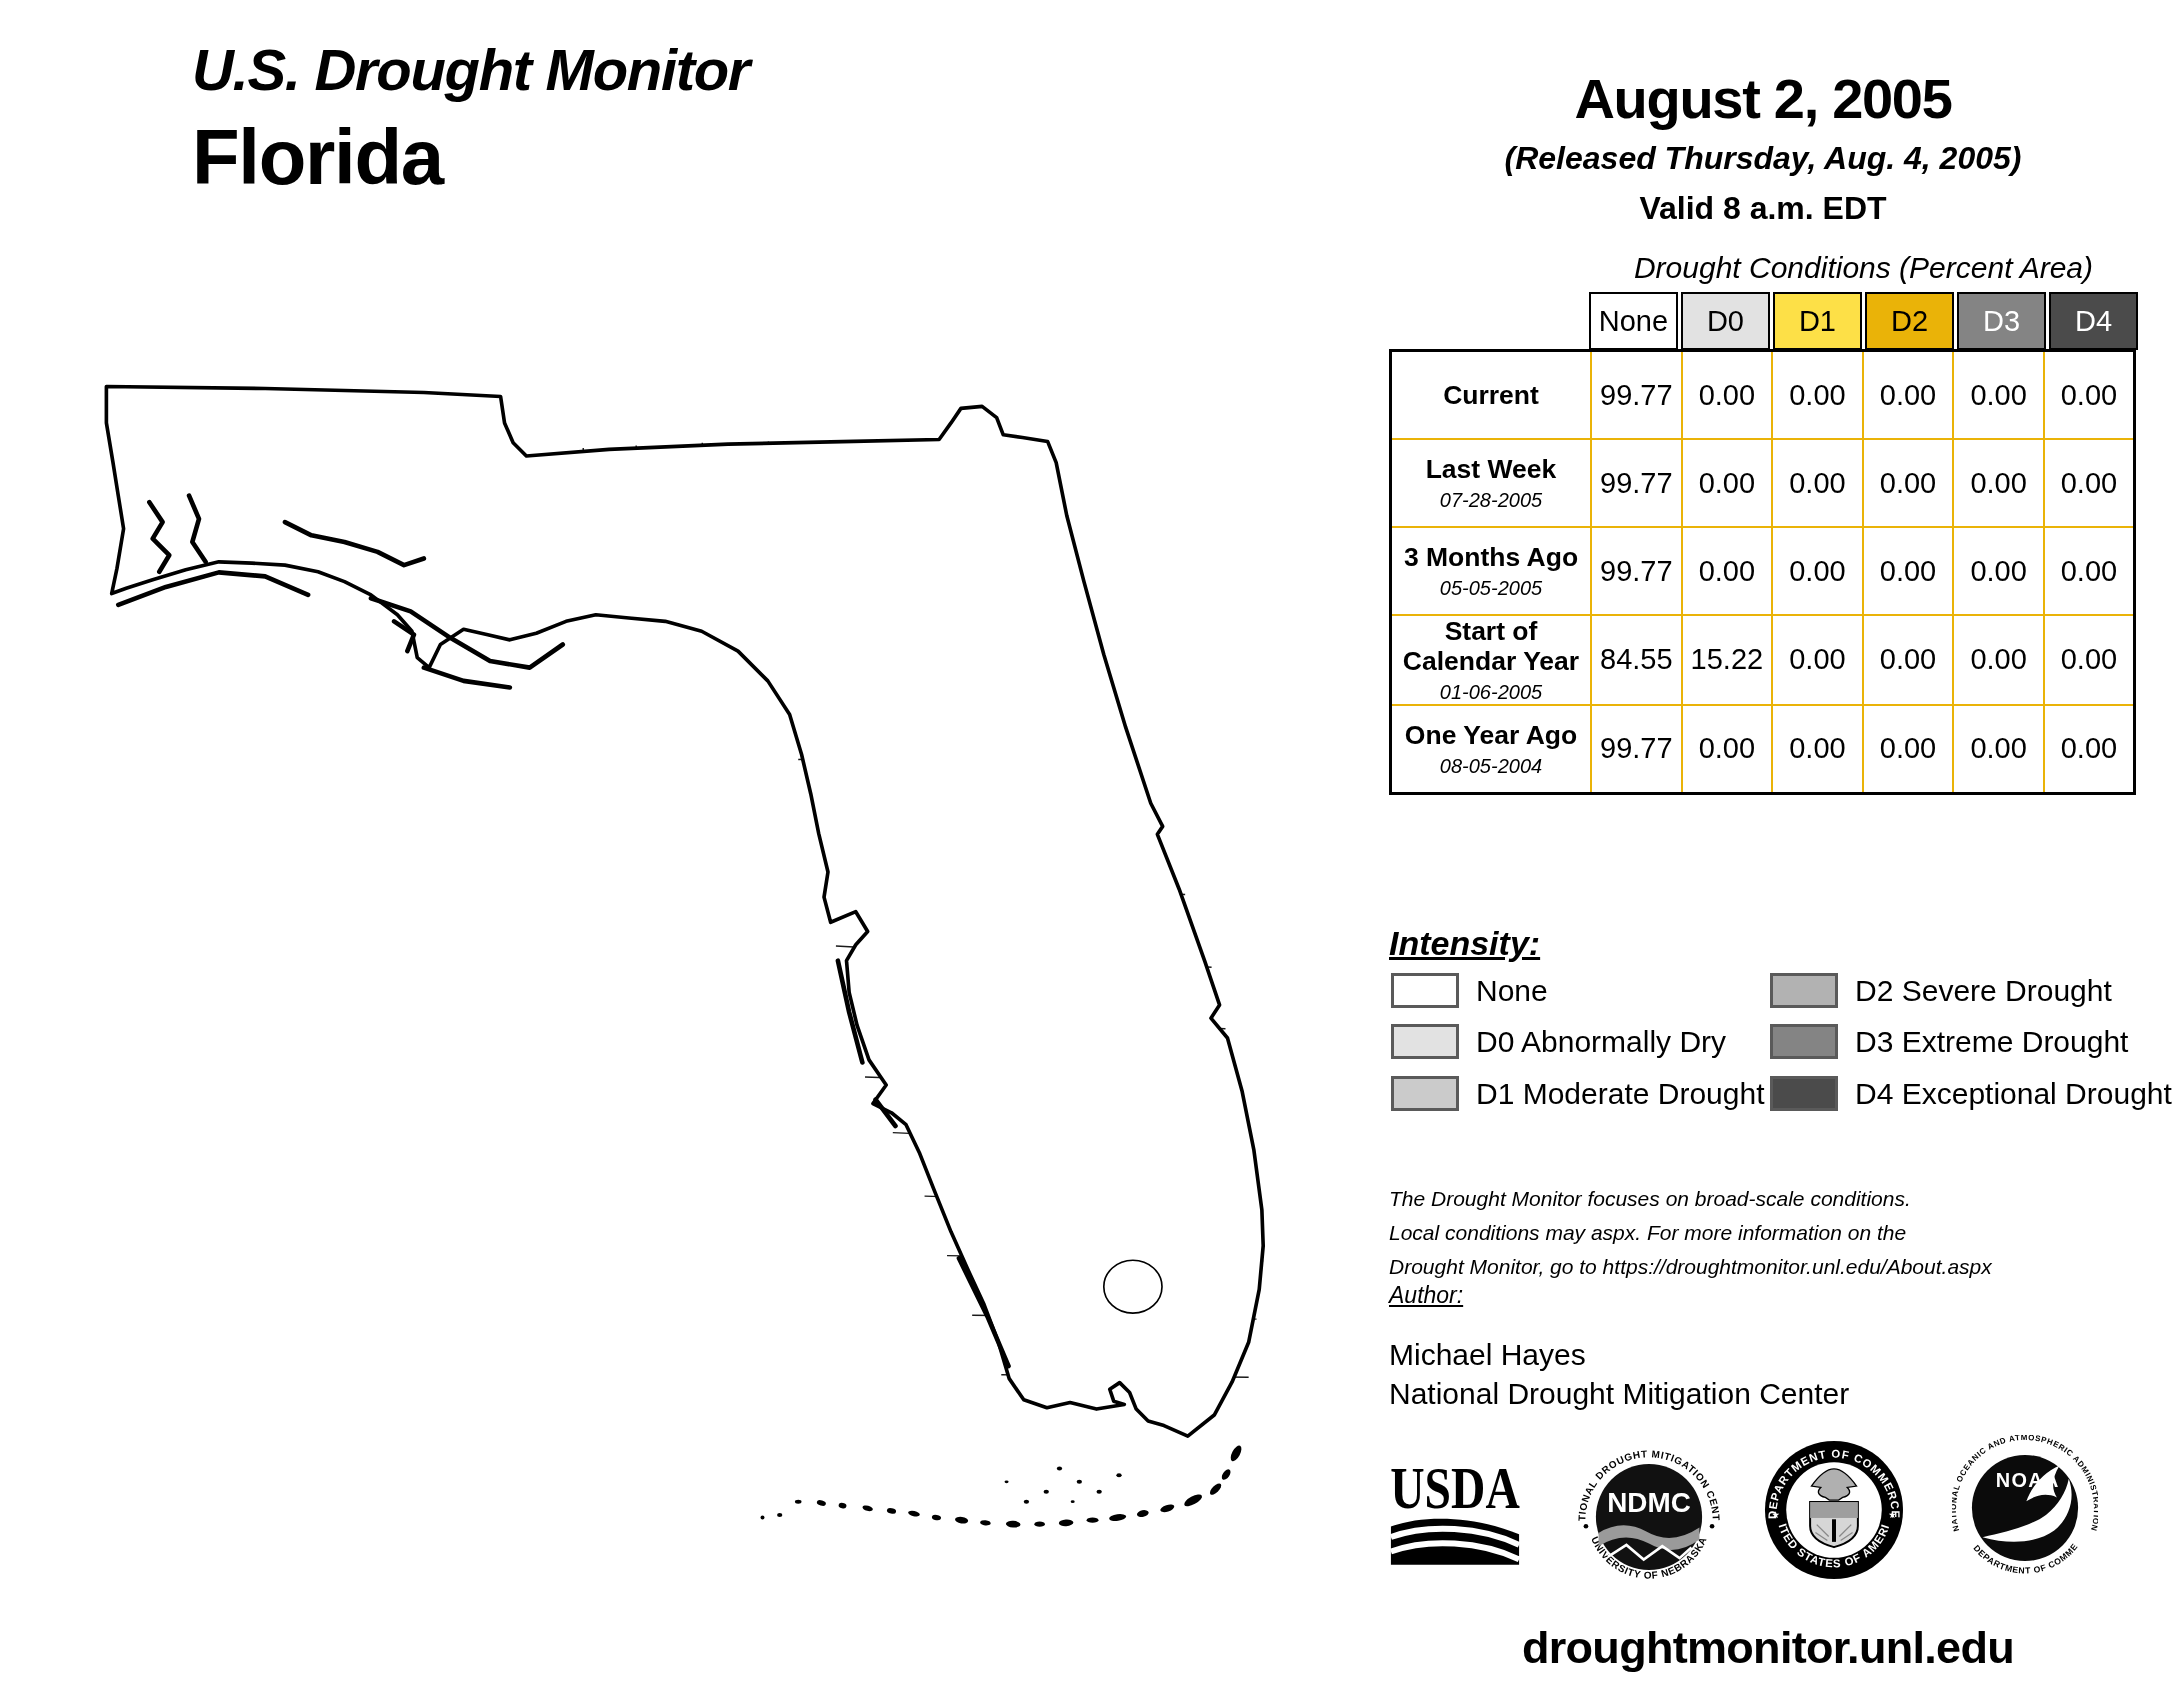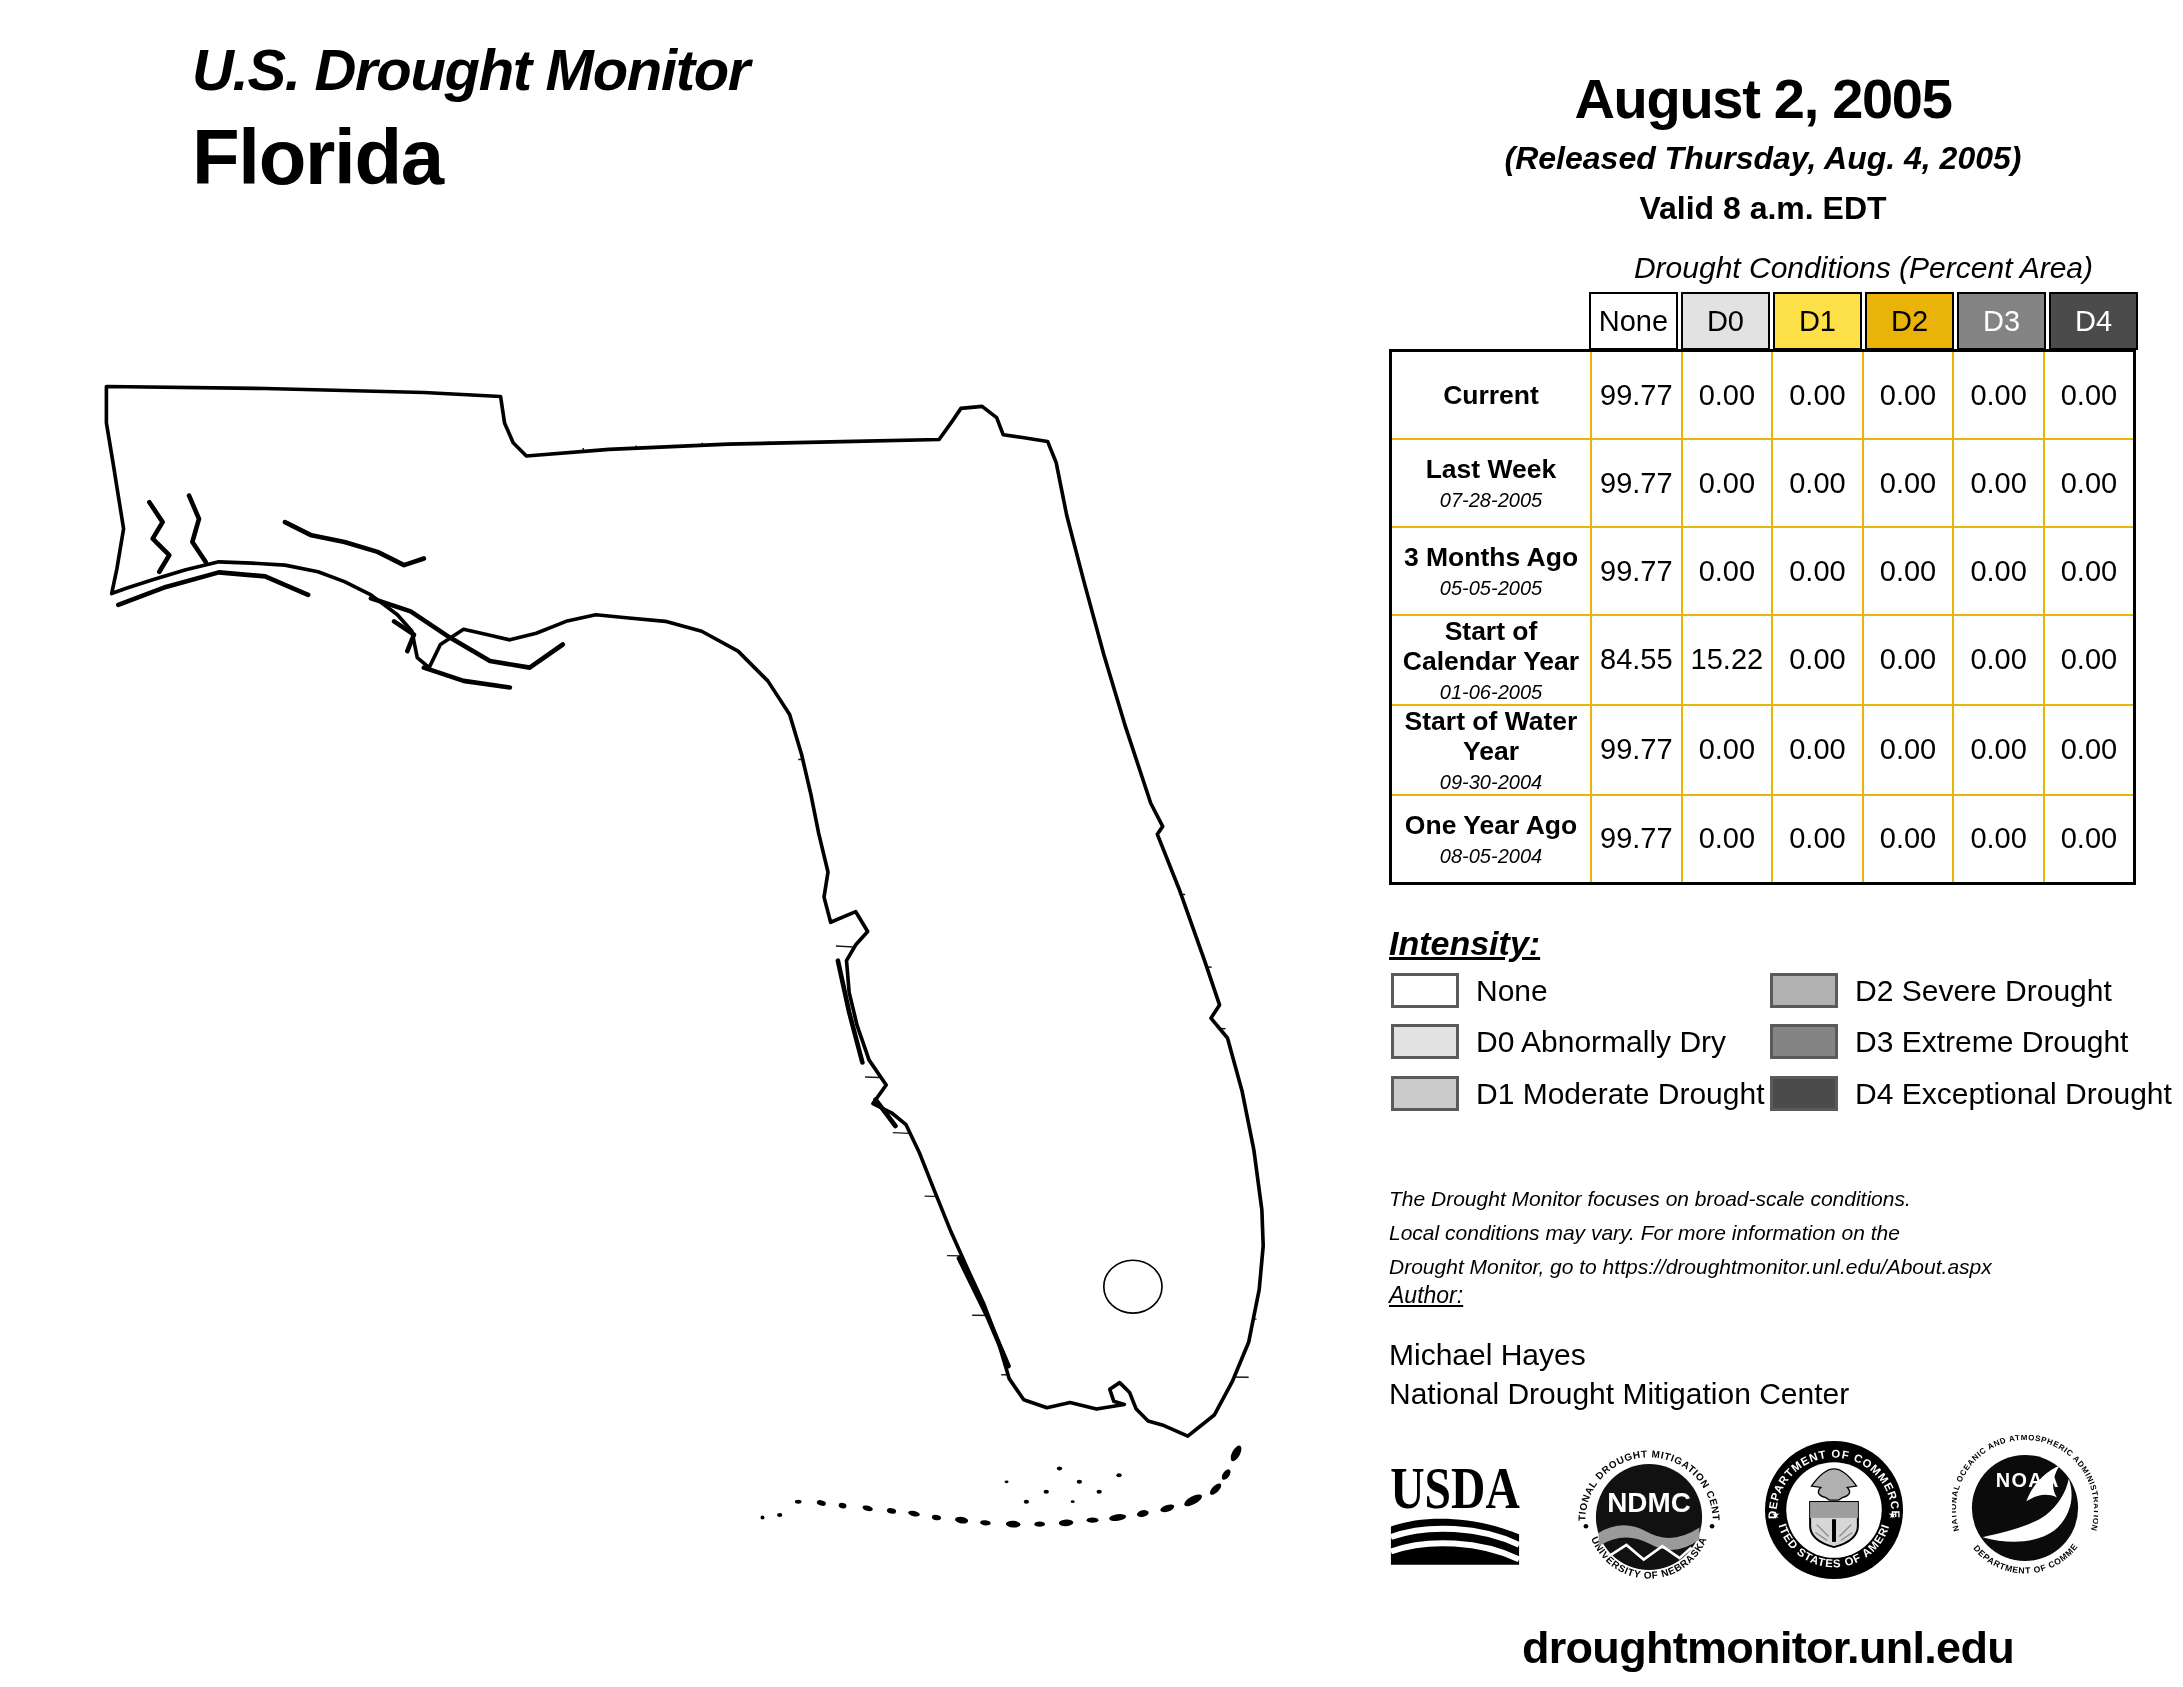--- a/index.html
+++ b/index.html
@@ -223,32 +223,20 @@
           </td>
         <td><span class="val">84.55</span></td>
         <td><span class="val">15.22</span></td>
         <td><span class="val">0.00</span></td>
         <td><span class="val">0.00</span></td>
         <td><span class="val">0.00</span></td>
         <td><span class="val">0.00</span></td>
       </tr>
       <tr>
         <td class="lbl">
-            <div class="row-label">Start of Water Year</div>
-            <div class="row-date">09-30-2004</div>
-          </td>
-        <td><span class="val">99.77</span></td>
-        <td><span class="val">0.00</span></td>
-        <td><span class="val">0.00</span></td>
-        <td><span class="val">0.00</span></td>
-        <td><span class="val">0.00</span></td>
-        <td><span class="val">0.00</span></td>
-      </tr>
-      <tr>
-        <td class="lbl">
             <div class="row-label">One Year Ago</div>
             <div class="row-date">08-05-2004</div>
           </td>
         <td><span class="val">99.77</span></td>
         <td><span class="val">0.00</span></td>
         <td><span class="val">0.00</span></td>
         <td><span class="val">0.00</span></td>
         <td><span class="val">0.00</span></td>
         <td><span class="val">0.00</span></td>
       </tr>
@@ -277,21 +265,21 @@
     <span class="swatch" style="background-color: rgb(132, 132, 132);"></span>
     <span class="leg-label">D3 Extreme Drought</span>
   </div>
   <div class="leg-item" style="left:1770px;top:1076px">
     <span class="swatch" style="background-color: rgb(75, 75, 75);"></span>
     <span class="leg-label">D4 Exceptional Drought</span>
   </div>
 
   <div class="abs" id="disclaimer">
     <div>The Drought Monitor focuses on broad-scale conditions.</div>
-    <div>Local conditions may vary. For more information on the</div>
+    <div>Local conditions may aspx. For more information on the</div>
     <div>Drought Monitor, go to https://droughtmonitor.unl.edu/About.aspx</div>
   </div>
 
   <div class="abs" id="author-head">Author:</div>
   <div class="abs" id="author-name">Michael Hayes</div>
   <div class="abs" id="author-org">National Drought Mitigation Center</div>
 
   <div class="abs" style="left:1388px;top:1459px">
     <svg width="134" height="109" viewBox="0 0 202 165" xmlns="http://www.w3.org/2000/svg">
       <text x="101" y="74" text-anchor="middle" font-family="Liberation Serif, serif" font-weight="bold" font-size="88" textLength="196" lengthAdjust="spacingAndGlyphs">USDA</text>

